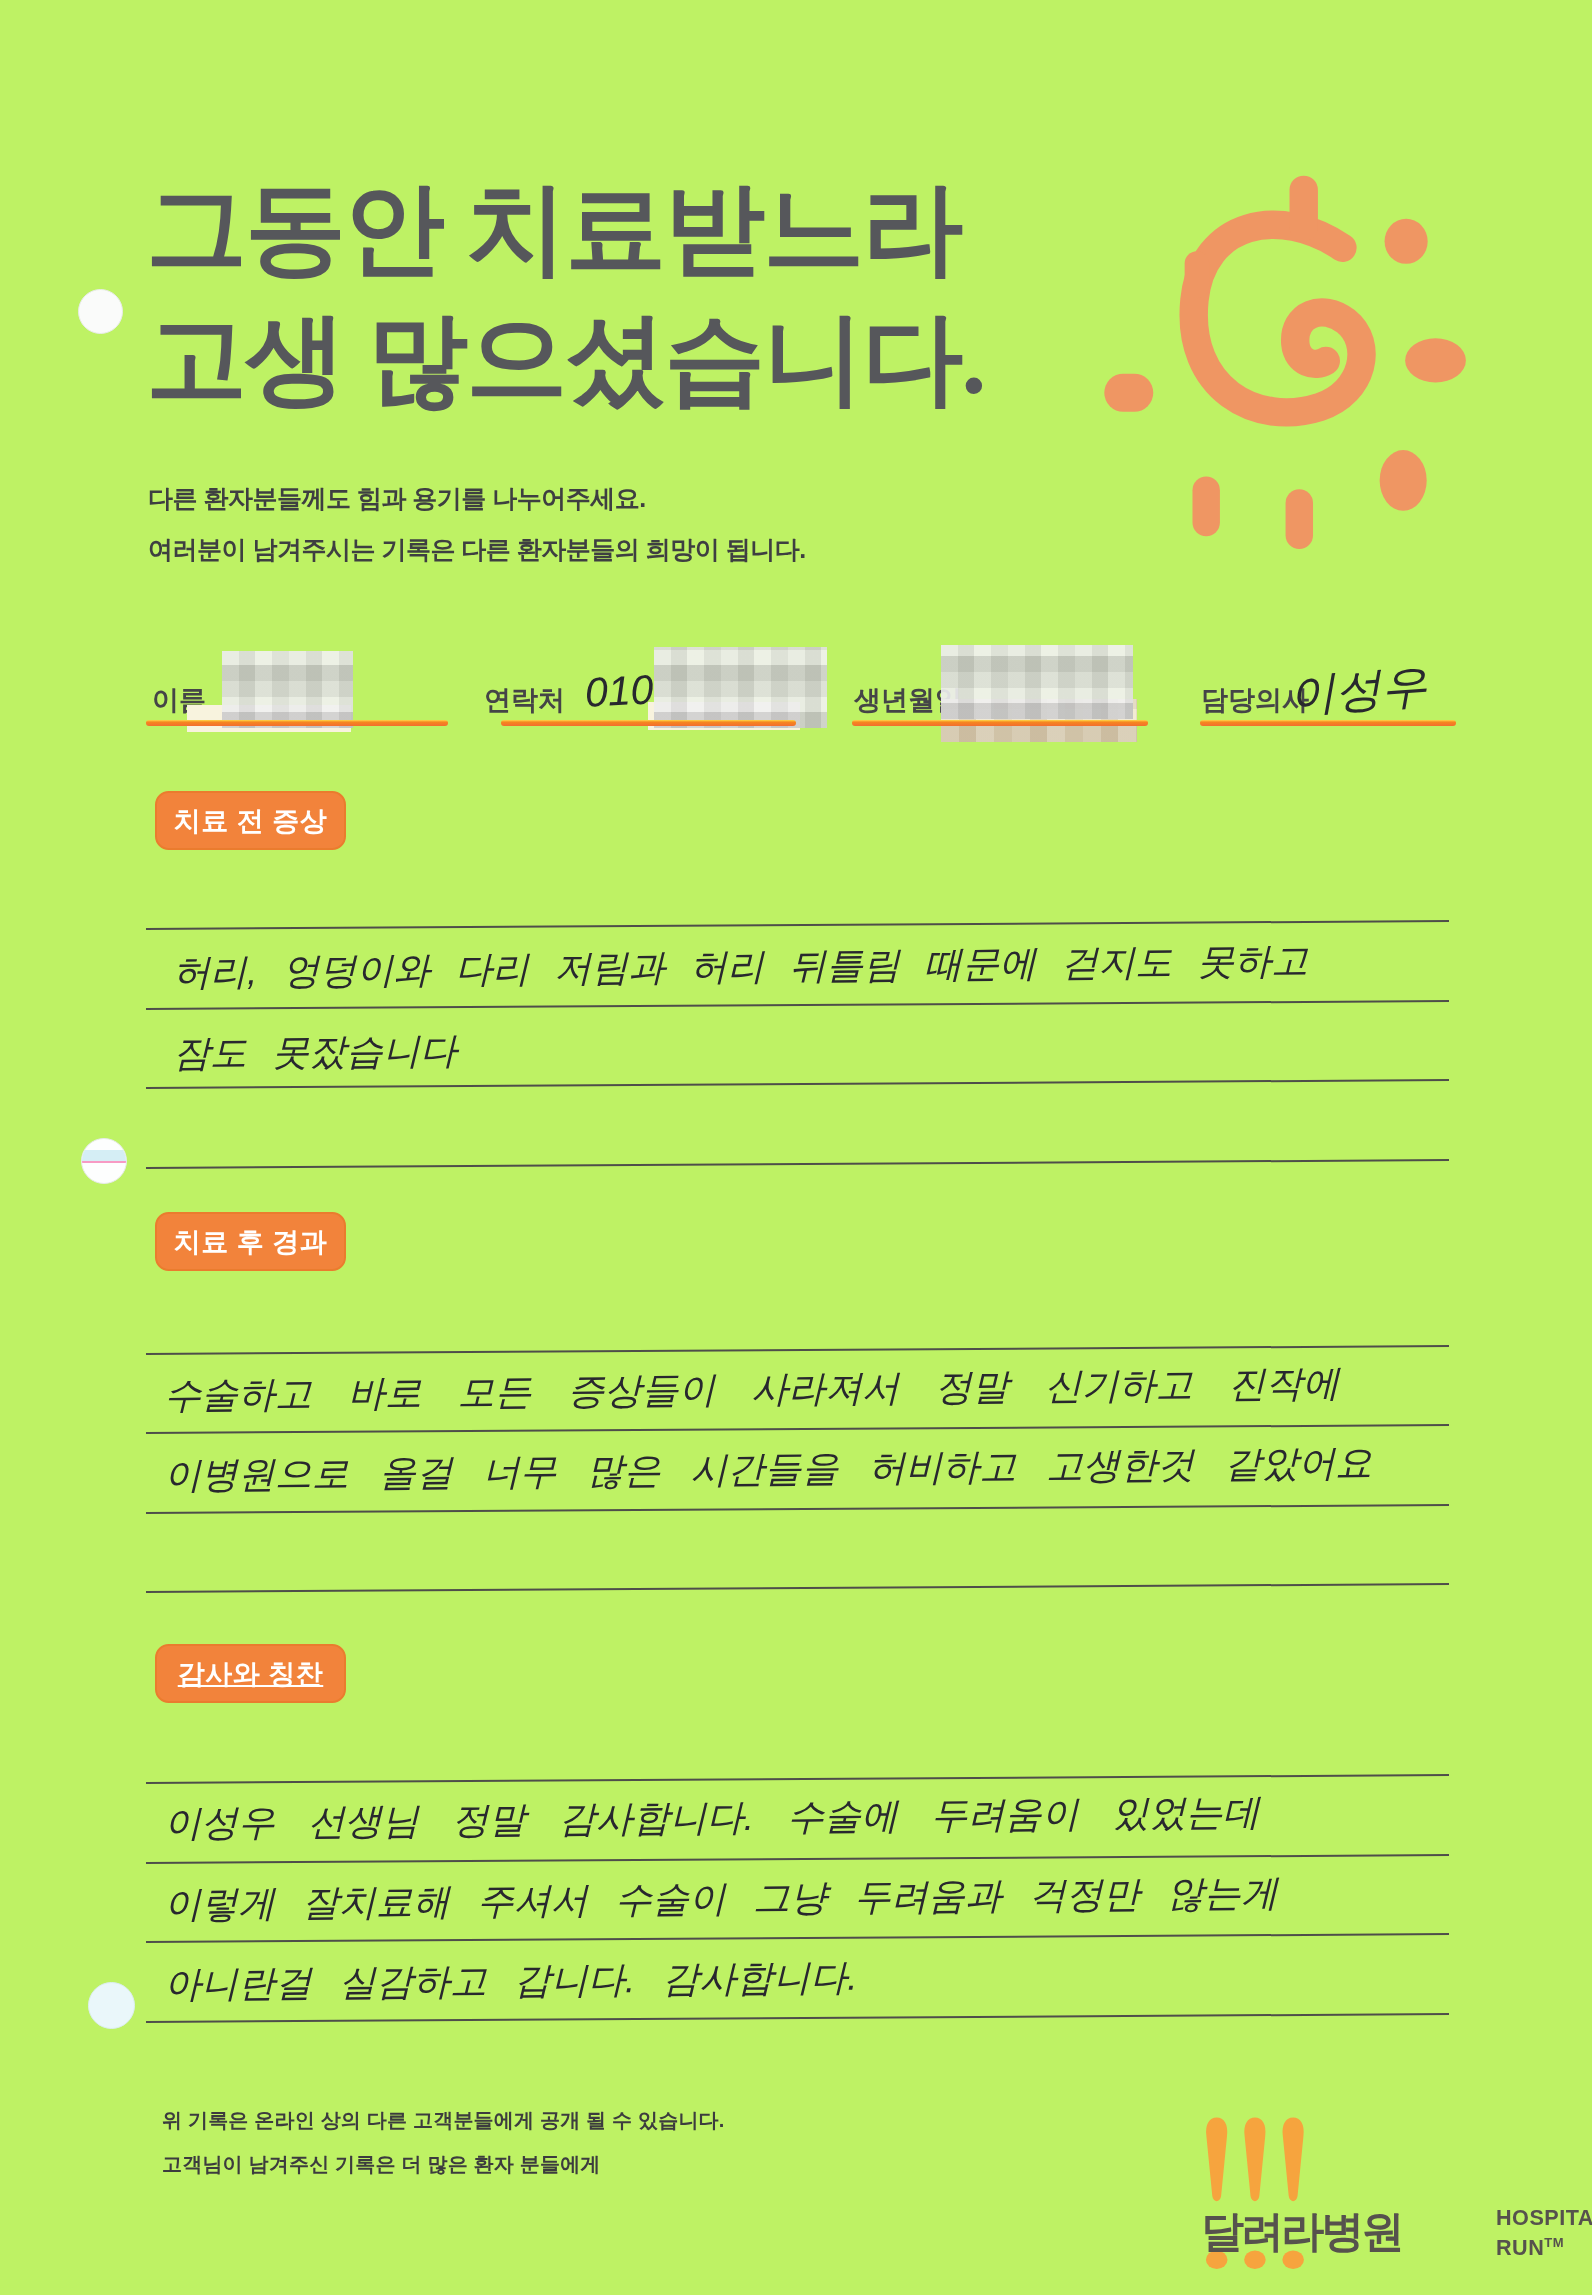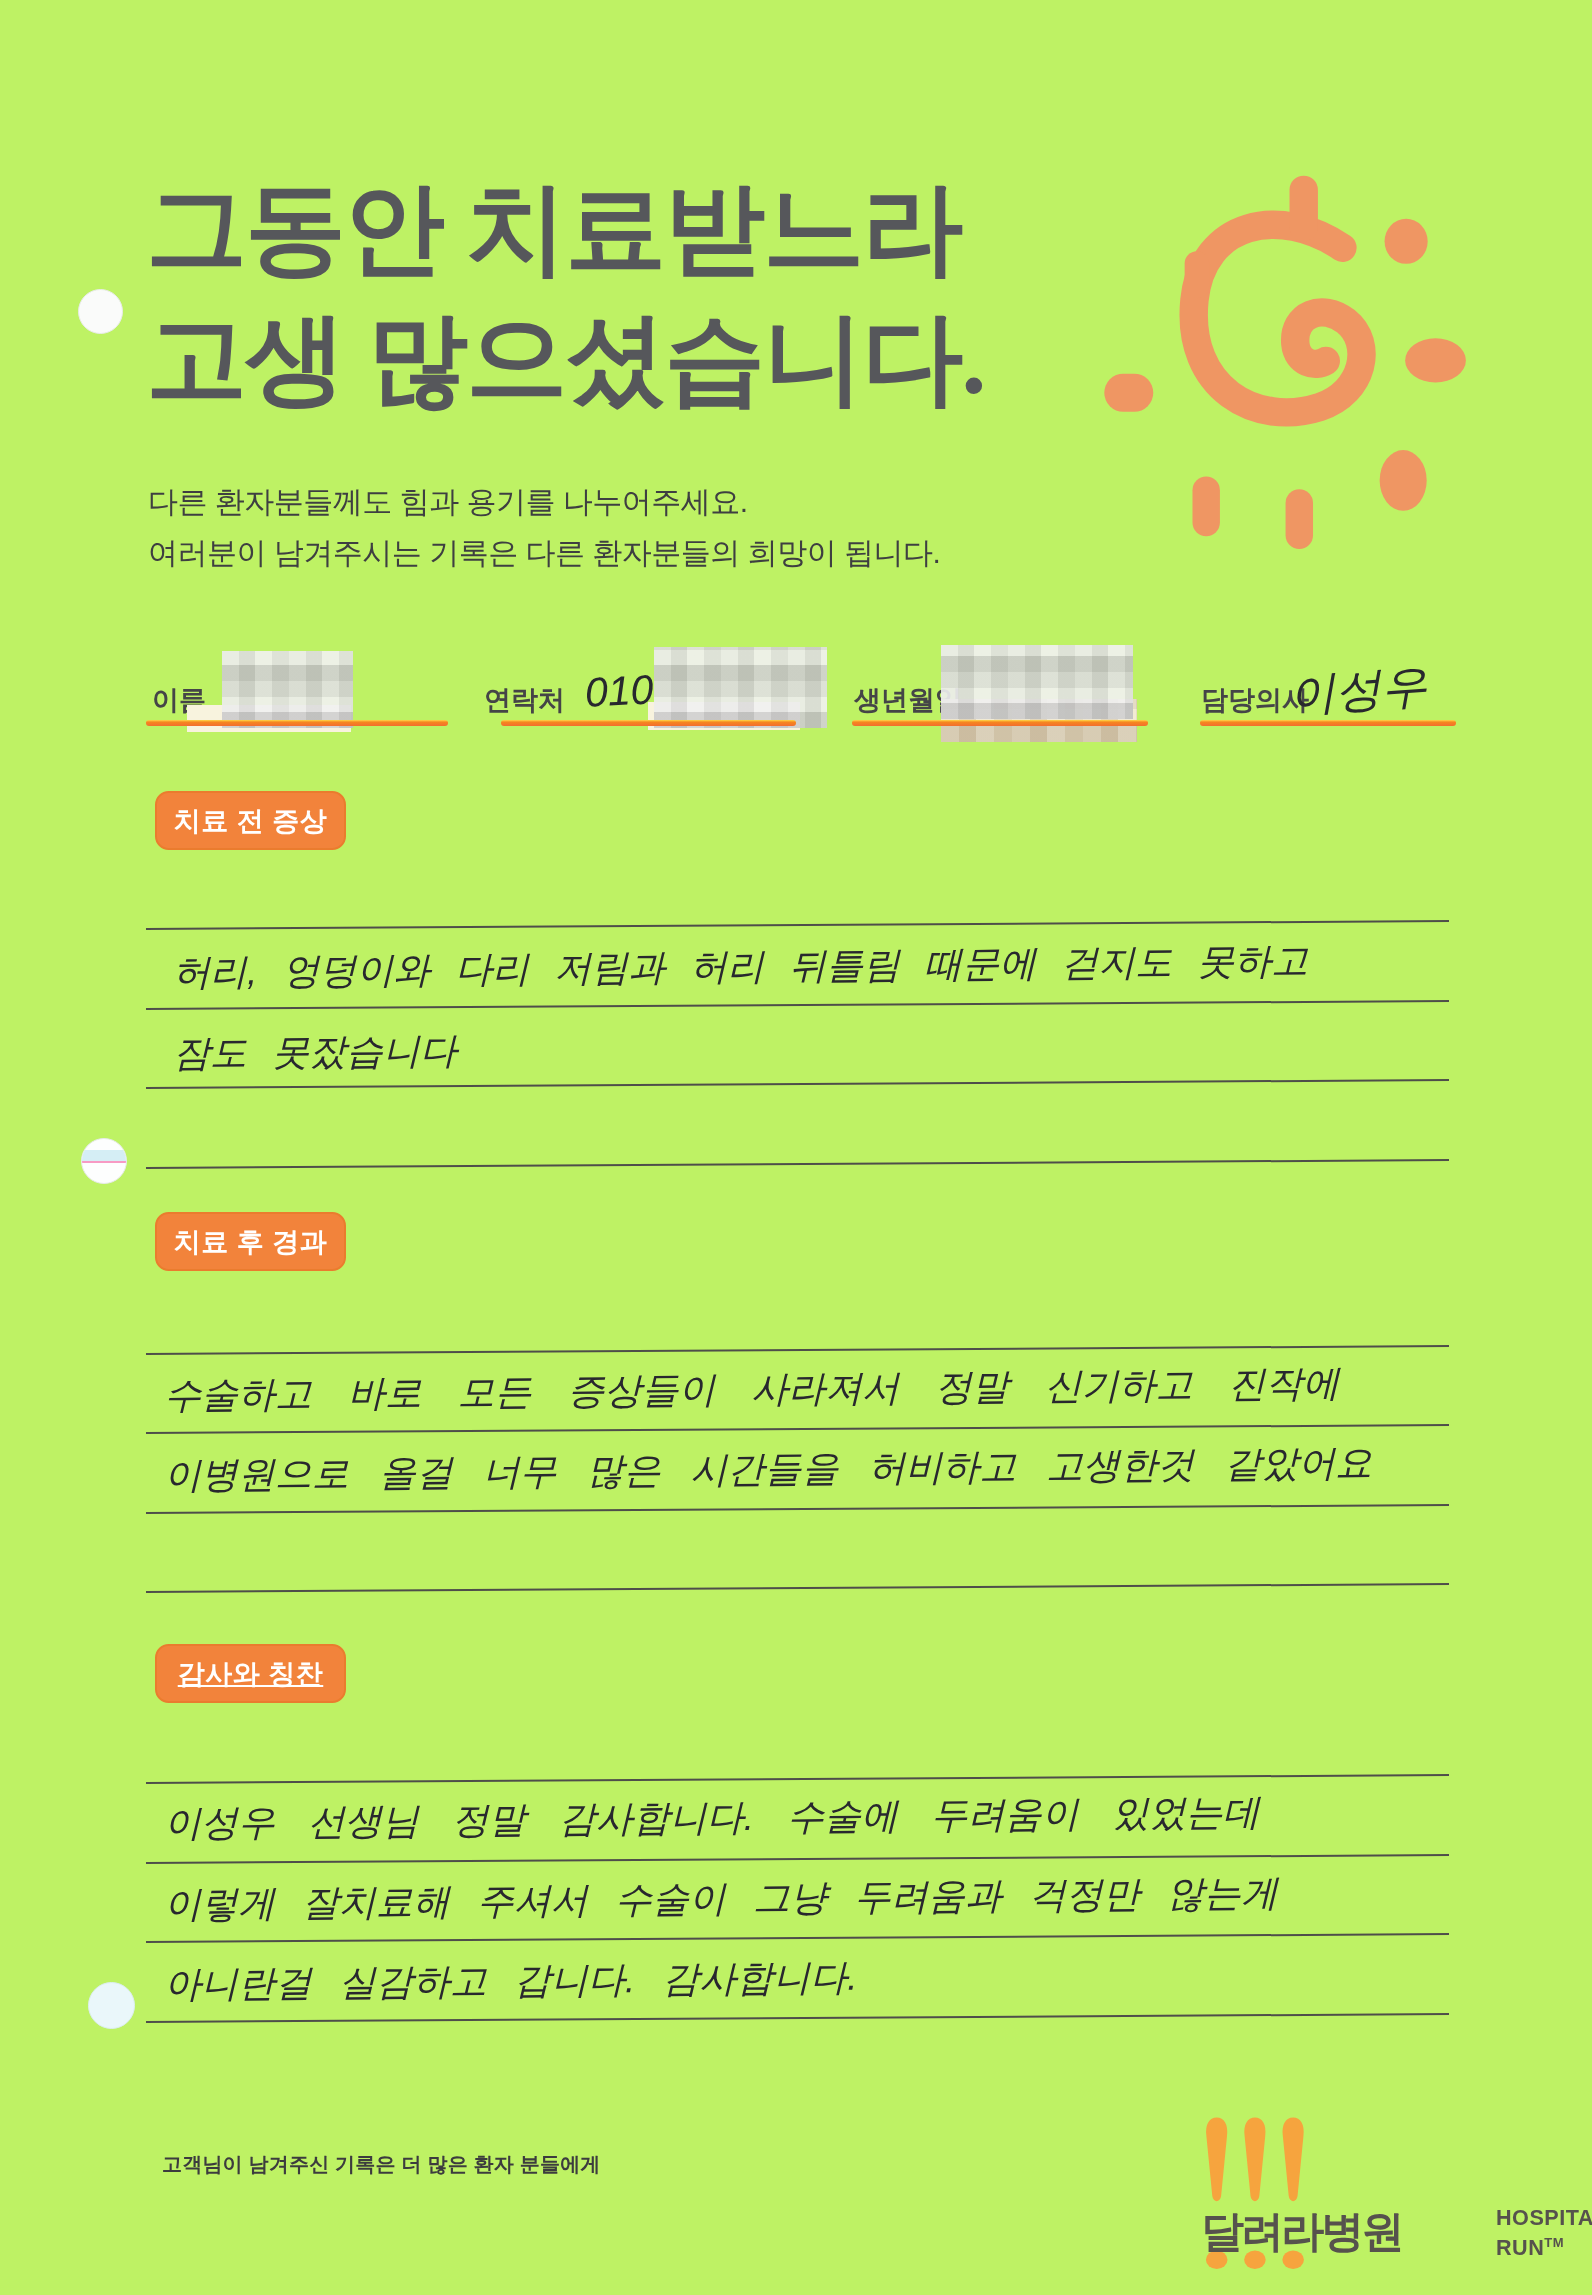--- a/index.html
+++ b/index.html
@@ -5,21 +5,21 @@
   html,body{margin:0;padding:0;}
   body{width:1592px;height:2295px;background:#ffffff;font-family:"Liberation Sans",sans-serif;position:relative;overflow:hidden;}
   .abs{position:absolute;}
   #page{position:absolute;left:0;top:0;width:1592px;height:2295px;background:#bef264;}
 
   
   .title-line{left:146px;font-family:"Liberation Serif","DejaVu Serif",serif;font-weight:700;
     font-size:101px;color:#56575B;letter-spacing:-2px;white-space:nowrap;}
 
   
-  .subtitle-line{left:148px;font-size:30px;font-weight:400;color:#3E3F41;letter-spacing:-0.5px;white-space:nowrap;}
+  .subtitle-line{left:148px;font-size:25px;font-weight:700;color:#3E3F41;letter-spacing:-0.5px;white-space:nowrap;}
 
   
   .field-label{top:682px;font-size:27px;font-weight:700;color:#454547;white-space:nowrap;}
   .underline{top:720px;height:6.4px;border-radius:3.4px;
     background:linear-gradient(180deg,#ffd94a 0%,#f6871f 35%,#f26e2f 100%);}
   .hand{font-style:italic;font-weight:500;color:#28282e;white-space:nowrap;}
   .mosaic{background-color:#dcdcdc;opacity:.92;
     background-image:
       repeating-linear-gradient(0deg, rgba(175,175,175,.50) 0 15.7px, rgba(238,238,238,.50) 15.7px 31px, rgba(205,205,205,.50) 31px 47px),
       repeating-linear-gradient(90deg, #ececec 0 16.7px, #cccccc 16.7px 33px, #f4f4f4 33px 50px, #d4d4d4 50px 67px);}
@@ -125,20 +125,21 @@
 
   <div class="badge abs" style="left:155px;top:1644px;text-decoration:underline;">감사와 칭찬</div>
   <div class="rule abs" style="top:1782px;"></div>
   <div class="rule abs" style="top:1862px;"></div>
   <div class="rule abs" style="top:1941px;"></div>
   <div class="rule abs" style="top:2021px;"></div>
   <div class="hand hw abs" style="left:164px;top:1799px;word-spacing:22.6px;">이성우 선생님 정말 감사합니다. 수술에 두려움이 있었는데</div>
   <div class="hand hw abs" style="left:164px;top:1880px;word-spacing:16.7px;">이렇게 잘치료해 주셔서 수술이 그냥 두려움과 걱정만 않는게</div>
   <div class="hand hw abs" style="left:164px;top:1960px;word-spacing:16.7px;">아니란걸 실감하고 갑니다. 감사합니다.</div>
 
+  <div class="footer-line abs" style="top:2107px;">위 기록은 온라인 상의 다른 고객분들에게 공개 될 수 있습니다.</div>
   <div class="footer-line abs" style="top:2151px;">고객님이 남겨주신 기록은 더 많은 환자 분들에게</div>
 
   <svg class="abs" style="left:1197px;top:2099px;" width="304" height="196" viewBox="0 0 620 400">
     <g fill="#F6A43E">
       <path d="M40 38 C55 38 64 52 61 76 L49 198 C47 212 33 212 31 198 L19 76 C16 52 25 38 40 38 Z"></path>
       <path d="M118 38 C133 38 142 52 139 76 L127 198 C125 212 111 212 109 198 L97 76 C94 52 103 38 118 38 Z"></path>
       <path d="M196 38 C211 38 220 52 217 76 L205 198 C203 212 189 212 187 198 L175 76 C172 52 181 38 196 38 Z"></path>
       <ellipse cx="40" cy="328" rx="22" ry="19"></ellipse>
       <ellipse cx="118" cy="328" rx="22" ry="19"></ellipse>
       <ellipse cx="196" cy="328" rx="22" ry="19"></ellipse>

